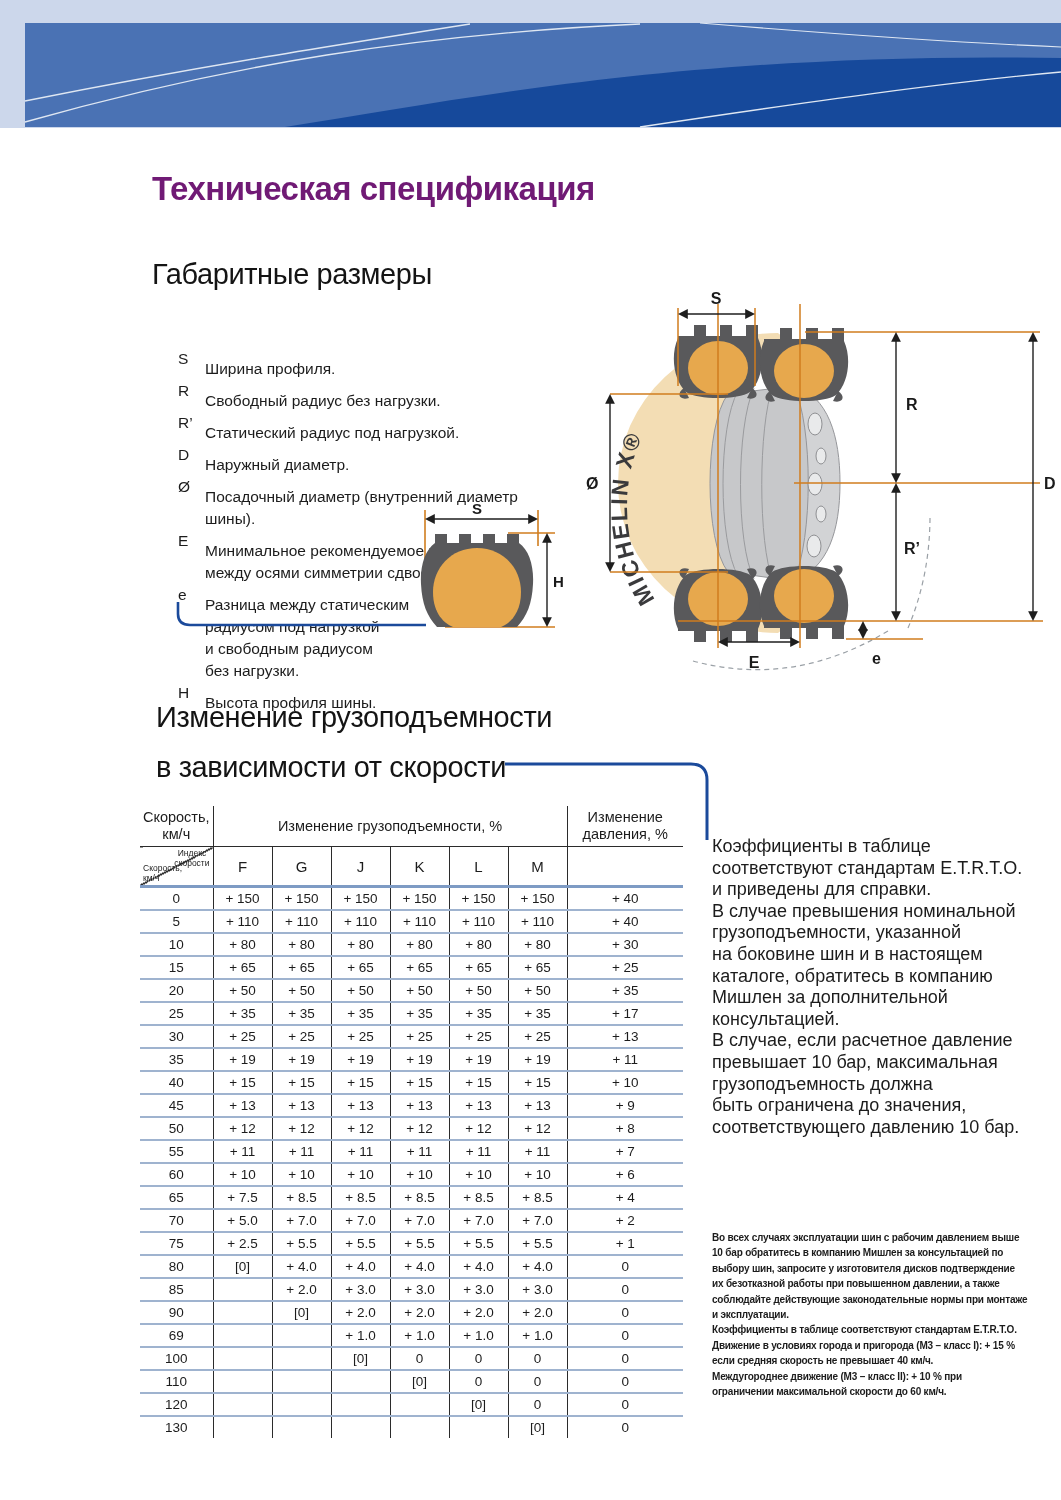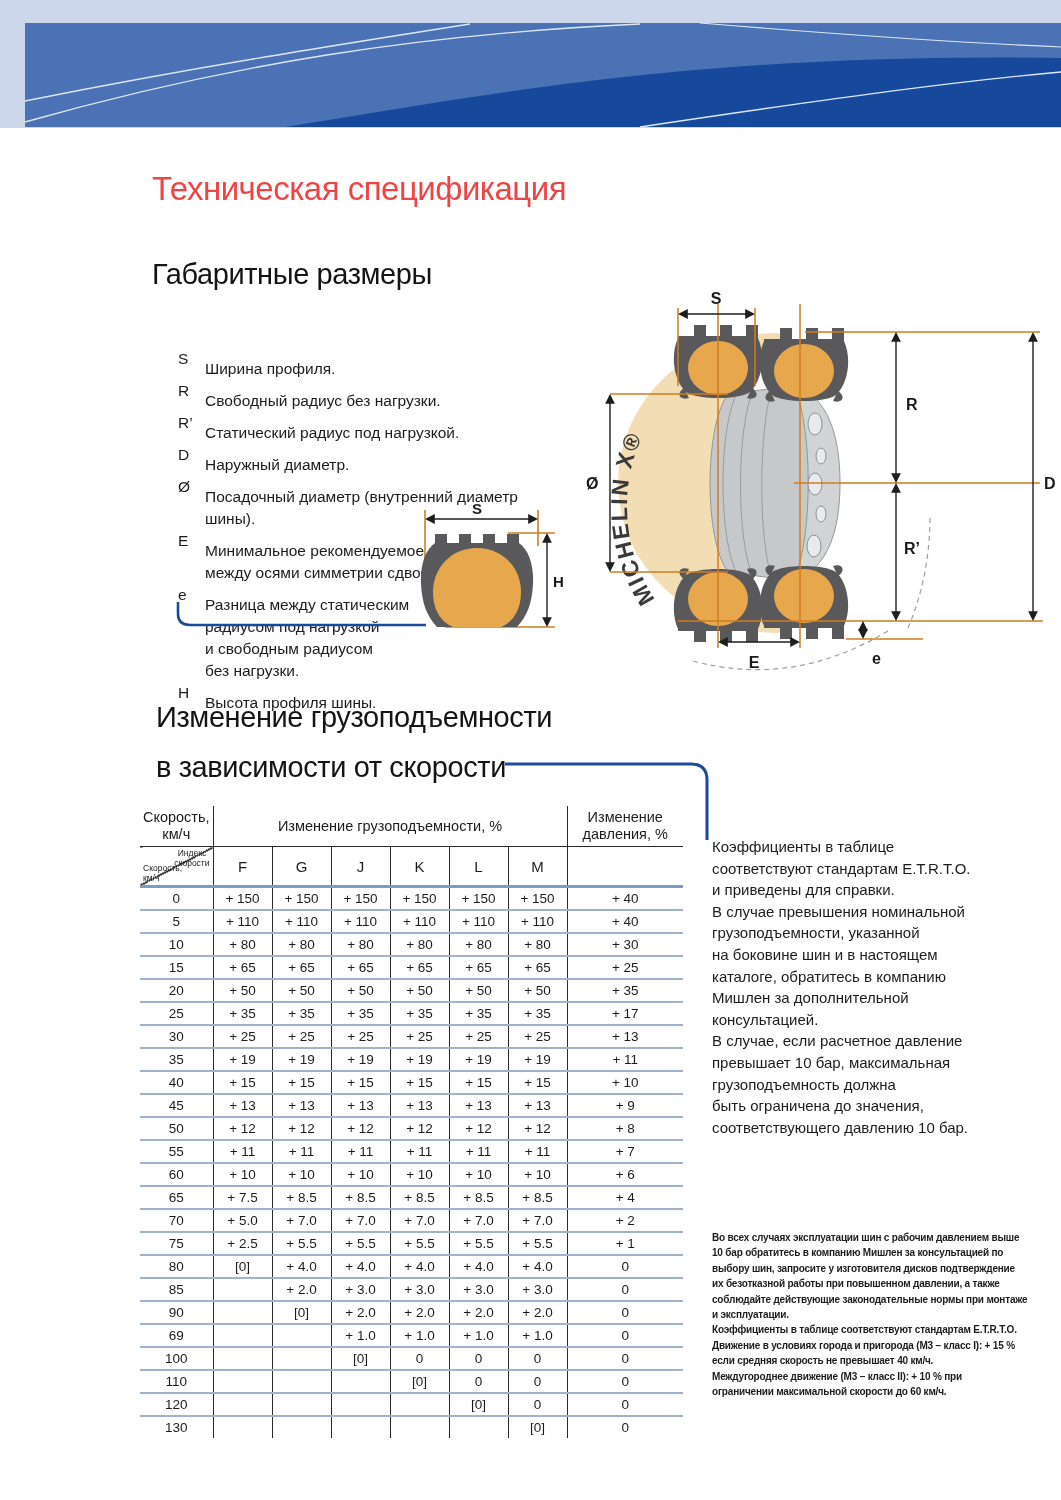--- a/index.html
+++ b/index.html
@@ -1,22 +1,22 @@
 <!DOCTYPE html>
 <html><head>
 <meta charset="utf-8">
 <style>
   html,body{margin:0;padding:0;background:#ffffff;}
   #page{position:relative;width:1061px;height:1500px;background:#ffffff;overflow:hidden;
         font-family:"Liberation Sans",sans-serif;color:#1c1c1c;}
   
   #band{position:absolute;left:0;top:0;width:1061px;height:128px;}
   
-  .h1{position:absolute;left:152px;top:170px;font-size:33px;font-weight:normal;
-      letter-spacing:-0.5px;color:#ef4444;}
+  .h1{position:absolute;left:152px;top:170px;font-size:33px;font-weight:bold;
+      letter-spacing:-0.5px;color:#701a75;}
   .h2{font-size:29px;font-weight:normal;letter-spacing:-0.4px;color:#141414;white-space:pre-line;}
   #h2-dim{position:absolute;left:152px;top:258px;}
   #h2-load{position:absolute;left:156px;top:692px;line-height:50px;}
   
   #legend{position:absolute;left:178px;top:348px;width:410px;font-size:15.5px;line-height:22px;}
   .legend-item{display:flex;}
   .legend-symbol{width:27px;flex:0 0 27px;}
   .legend-text{white-space:pre-line;margin-top:10px;}
   
   .callout{position:absolute;}
@@ -34,21 +34,21 @@
   
   th.diag{position:relative;
     background-image:linear-gradient(to bottom right,
       transparent calc(50% - 0.8px),#2b2b2b calc(50% - 0.8px),
       #2b2b2b calc(50% + 0.8px),transparent calc(50% + 0.8px));}
   .diag-top{position:absolute;top:2px;right:3px;font-size:8.5px;line-height:9.5px;
             text-align:center;white-space:pre-line;}
   .diag-bottom{position:absolute;bottom:2px;left:3px;font-size:8.5px;line-height:9.5px;
             text-align:left;white-space:pre-line;}
   
-  #note-main{position:absolute;left:712px;top:836px;width:335px;font-size:15px;
+  #note-main{position:absolute;left:712px;top:836px;width:335px;font-size:18px;
              line-height:21.6px;white-space:pre-line;}
   #note-fine{position:absolute;left:712px;top:1230px;width:350px;font-size:10px;font-weight:bold;
              line-height:15.4px;letter-spacing:-0.2px;white-space:pre-line;}
   
   #big-diagram{position:absolute;left:578px;top:276px;}
   #small-diagram{position:absolute;left:413px;top:496px;}
   svg text{font-family:"Liberation Sans",sans-serif;}
 </style>
 </head>
 <body>

